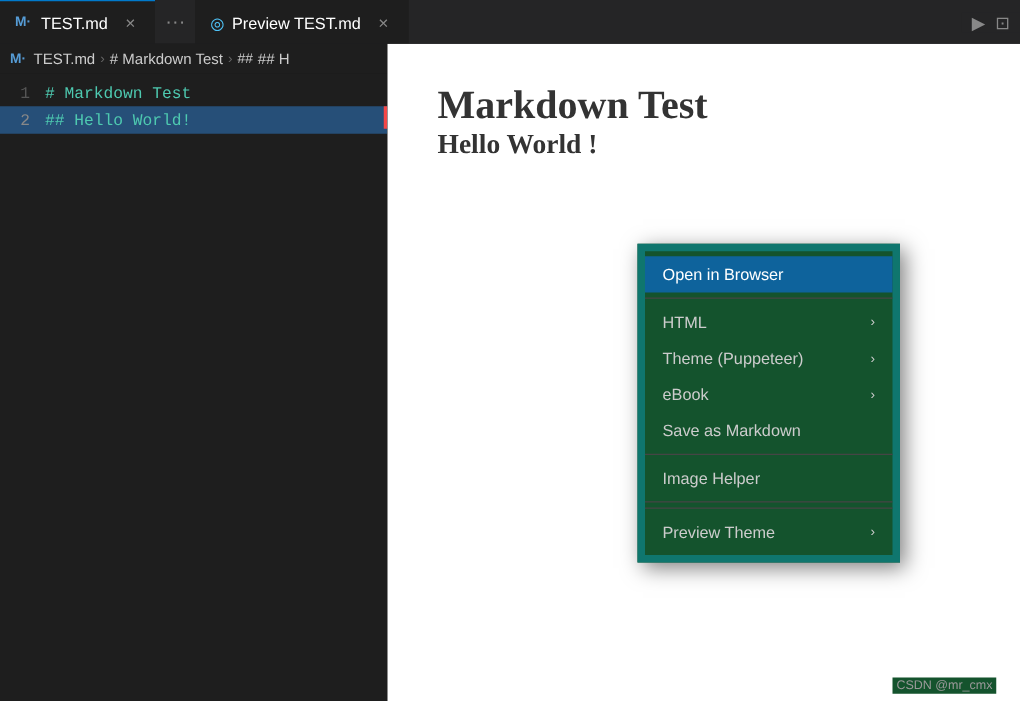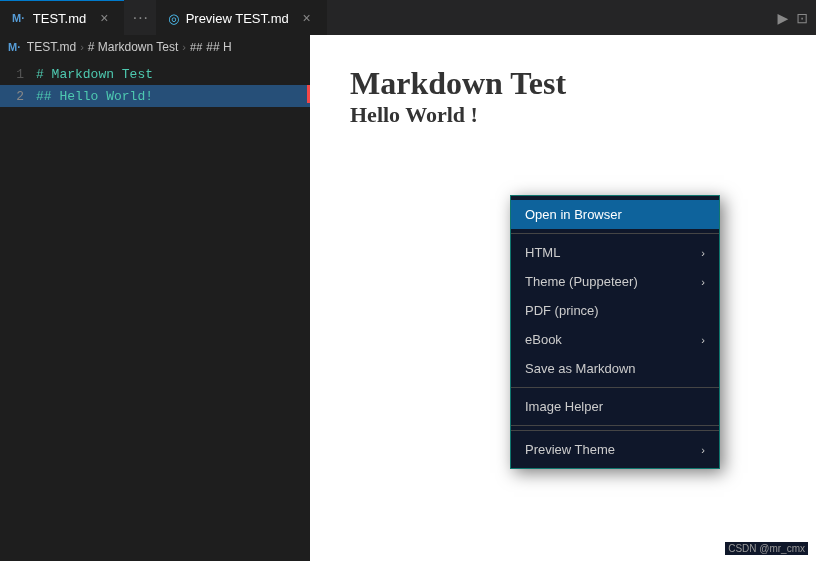--- a/index.html
+++ b/index.html
@@ -229,22 +229,22 @@
       color: #333;
       font-family: Georgia, serif;
     }
 
     
     .context-menu {
       position: absolute;
       top: 160px;
       left: 200px;
       width: 210px;
-      background: #0f172a;
-      border: 1px solid #0f766e;
+      background: #14532d;
+      border: 6px solid #0f766e;
       box-shadow: 4px 4px 16px rgba(0,0,0,0.5);
       z-index: 1000;
       padding: 4px 0;
     }
 
     .menu-item {
       display: flex;
       align-items: center;
       justify-content: space-between;
       padding: 7px 14px;
@@ -267,24 +267,24 @@
     .menu-separator {
       height: 1px;
       background: #454545;
       margin: 4px 0;
     }
 
     
     .watermark {
       position: absolute;
       bottom: 6px;
-      right: 8px;
+      right: 19px;
       font-size: 10px;
       color: #999;
-      background: #0f172a;
+      background: #14532d;
       padding: 1px 3px;
     }
 
     .md-badge {
       font-size: 11px;
       font-weight: bold;
       color: #569cd6;
       margin-right: 2px;
     }
   </style>
@@ -363,23 +363,20 @@
       <div class="menu-item">
         <span>HTML</span>
         <span class="arrow">›</span>
       </div>
 
       <div class="menu-item">
         <span>Theme (Puppeteer)</span>
         <span class="arrow">›</span>
       </div>
 
-      <div class="menu-item">
-        <span>PDF (prince)</span>
-      </div>
 
       <div class="menu-item">
         <span>eBook</span>
         <span class="arrow">›</span>
       </div>
 
 
       <div class="menu-item">
         <span>Save as Markdown</span>
       </div>

